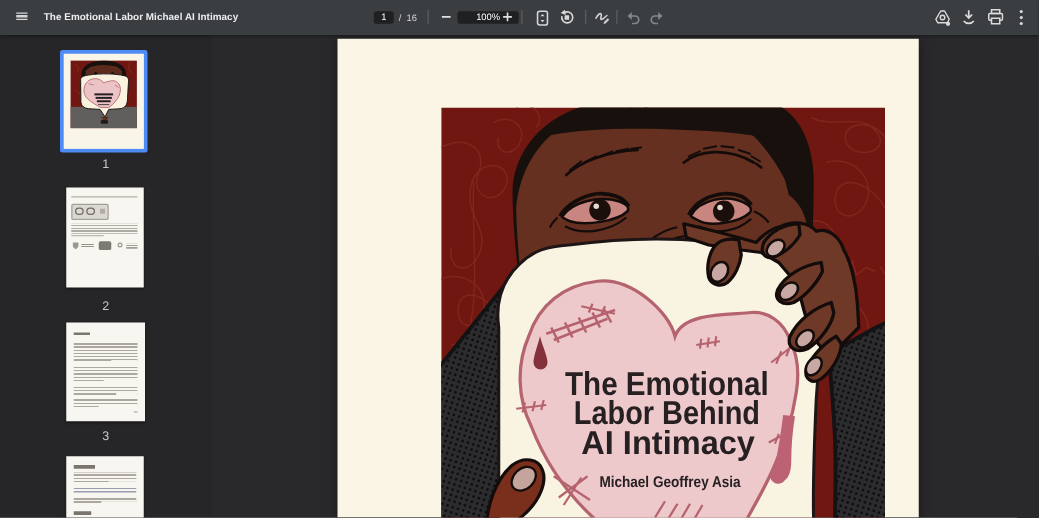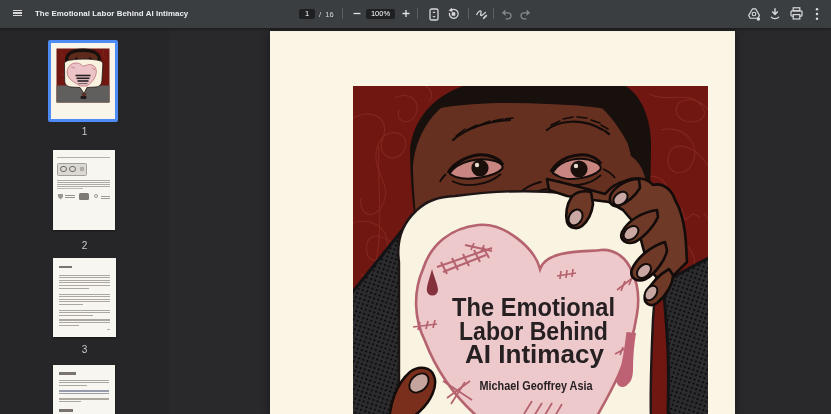--- a/index.html
+++ b/index.html
@@ -27,28 +27,28 @@
 </head>
 <body>
 <div id="app">
 
   <div id="toolbar">
     <div id="hamb" class="tb" style="left:13px; top:10px;">
         <div></div>
         <div></div>
         <div></div>
       </div>
-    <div id="title" class="tb">The Emotional Labor Behind AI Intimacy</div>
+    <div id="title" class="tb">The Emotional Labor Michael AI Intimacy</div>
     <div class="numbox" style="left:299px; width:16px;">1</div>
     <div class="tbtext" style="left:319px;">/&nbsp; 16</div>
     <div class="vsep" style="left:342px;"></div>
     <svg class="icon" style="left:351px; top:7px;" width="12" height="13" viewBox="0 0 12 13">
         <path d="M2.5 6.5h7" stroke="#dfe1e3" stroke-width="1.3"></path>
       </svg>
-    <div class="numbox" style="left:366px; width:29px;">100%</div>
+    <div class="numbox" style="left:366px; width:49px;">100%</div>
     <svg class="icon" style="left:400px; top:7px;" width="12" height="13" viewBox="0 0 12 13">
         <path d="M2.5 6.5h7M6 3v7" stroke="#dfe1e3" stroke-width="1.3"></path>
       </svg>
     <div class="vsep" style="left:417px;"></div>
 
     <svg class="icon" style="left:429px; top:7.5px;" width="10" height="13" viewBox="0 0 10 13">
       <rect x="1" y="1" width="8" height="11" rx="1.6" fill="none" stroke="#d6d8da" stroke-width="1.3"></rect>
       <path d="M5 3.2l1.6 1.8H3.4zM5 9.8L3.4 8h3.2z" fill="#d6d8da"></path>
     </svg>
 

